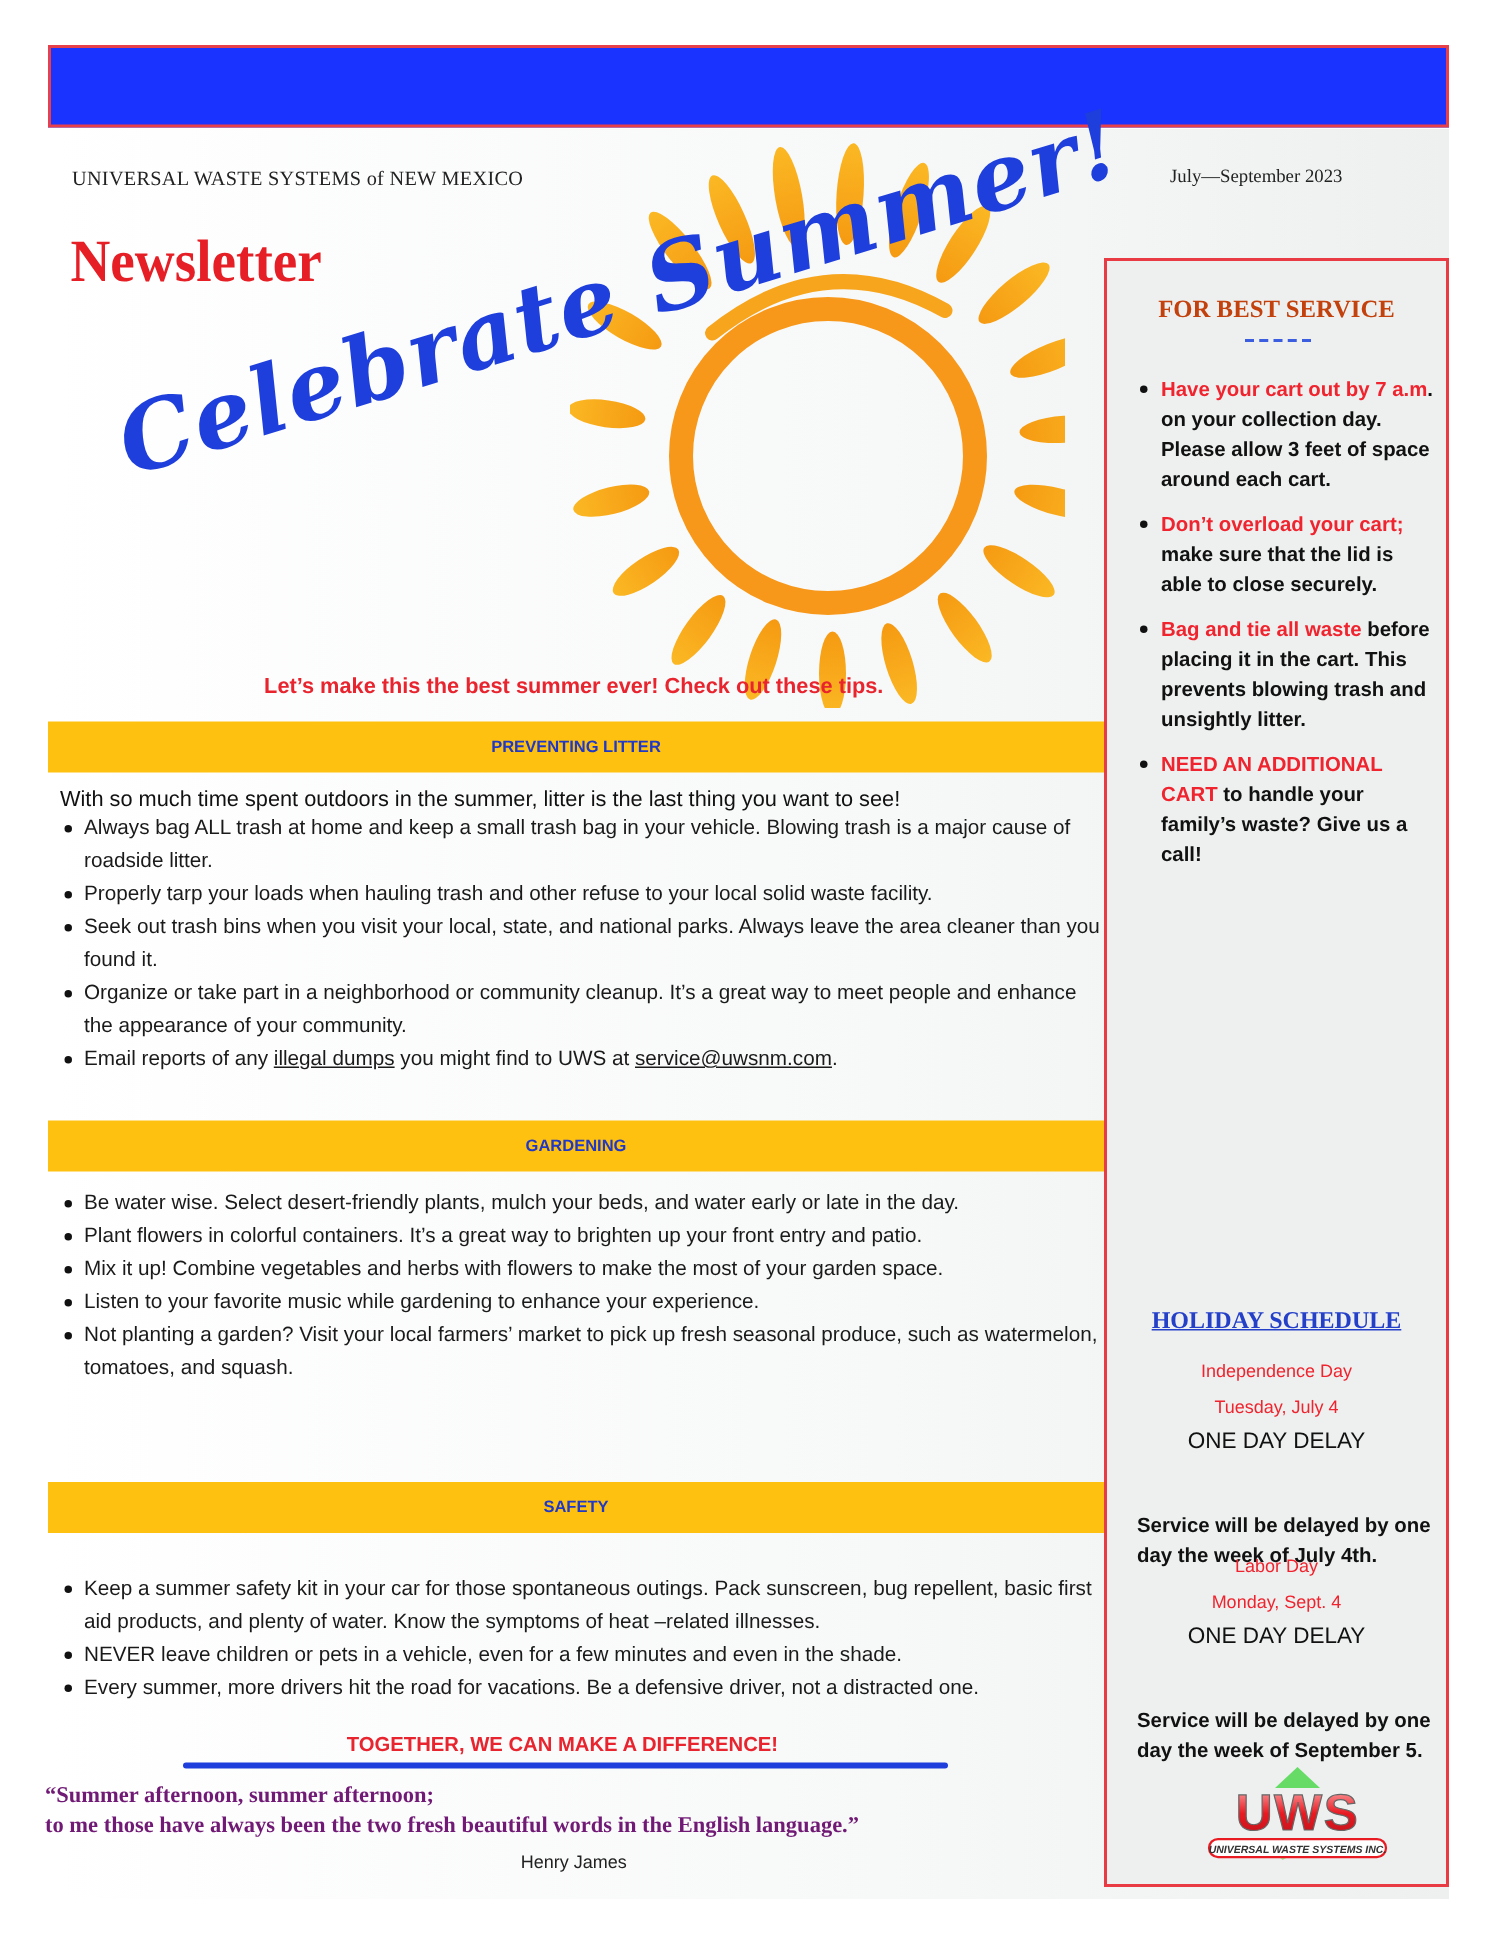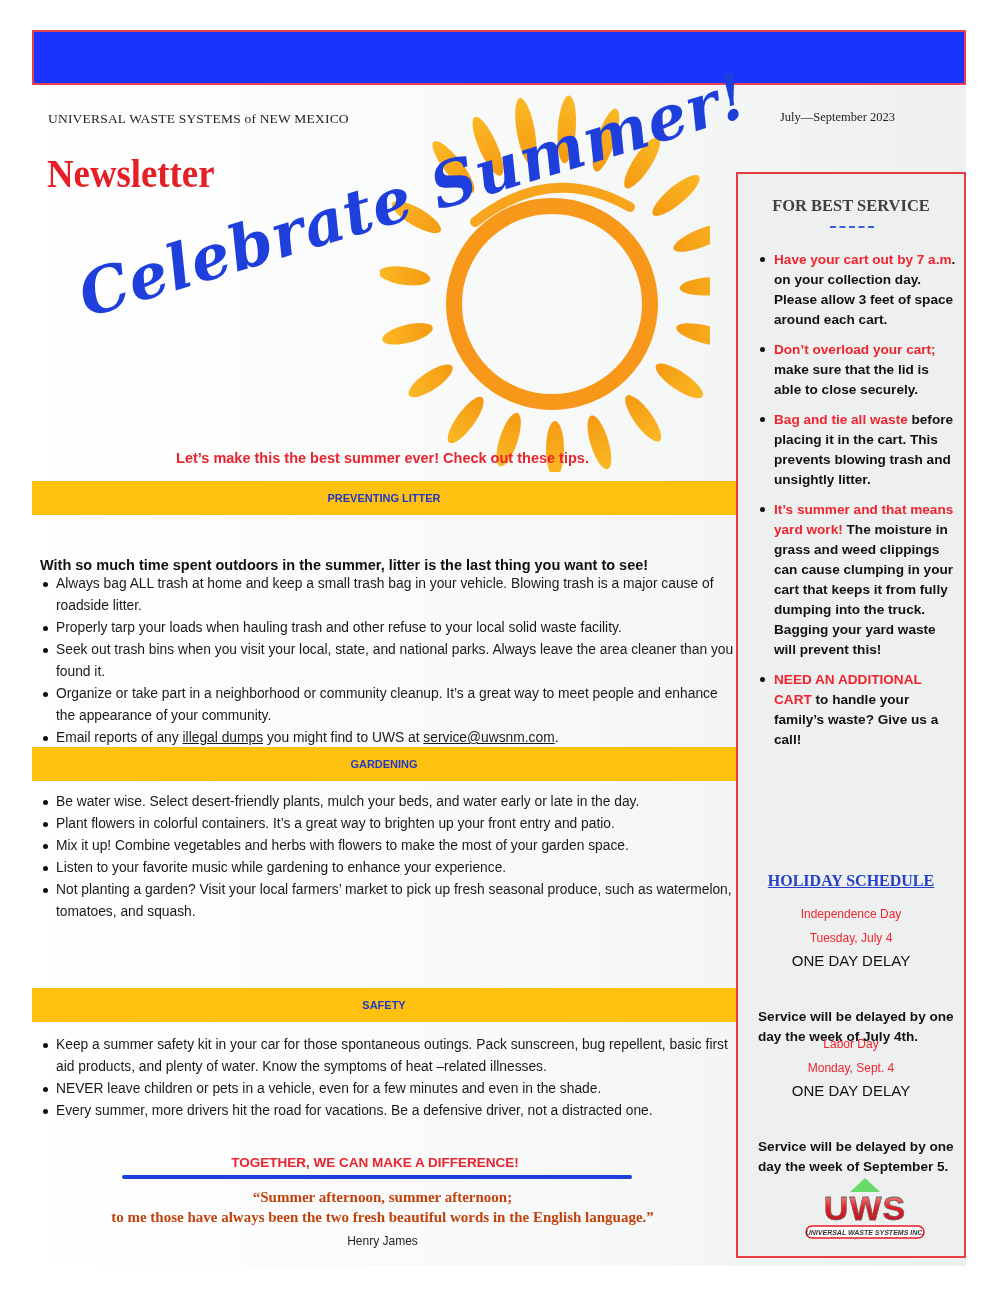--- a/index.html
+++ b/index.html
@@ -39,56 +39,56 @@
     font-weight: bold; font-size: 14.5px; color: #e8242f;
   }
 
   .main { position: absolute; left: 32px; width: 704px; }
   .section-bar {
     width: 704px; height: 34px; background: #ffc110;
     text-align: center; line-height: 34px;
     font-weight: bold; font-size: 11px; color: #1f38c8;
   }
   .lead {
-    font-weight: bold; font-size: 14.5px; color: #111; padding: 10px 0 0 8px; margin-top: 32px;
+    font-weight: normal; font-size: 14.5px; color: #111; padding: 10px 0 0 8px;
   }
   ul.tips { list-style: none; padding-left: 10px; }
   ul.tips li {
     position: relative; padding-left: 14px; font-size: 13.8px; line-height: 22px; color: #1a1a1a;
   }
   ul.tips li::before {
     content: ""; position: absolute; left: 1px; top: 9px; width: 5px; height: 5px; border-radius: 50%; background: #111;
   }
   .u { text-decoration: underline; }
 
   #sec-litter { top: 481px; }
   #sec-garden { top: 747px; }
   #sec-safety { top: 988px; }
 
   .together {
     position: absolute; left: 120px; width: 510px; top: 1155px; text-align: center;
     font-weight: bold; font-size: 13.5px; color: #e8242f;
   }
   .blue-rule { position: absolute; left: 122px; top: 1175px; width: 510px; height: 4px; background: #1e3fdc; border-radius: 2px; }
   .quote {
-    position: absolute; left: 30px; width: 705px; top: 1187px; text-align: center;
-    font-family: "Liberation Serif", serif; font-weight: bold; font-size: 15px; line-height: 20px; color: #c2410c;
+    position: absolute; left: 30px; width: 705px; top: 1187px; text-align: left;
+    font-family: "Liberation Serif", serif; font-weight: bold; font-size: 15px; line-height: 20px; color: #701a75;
   }
   .quote-author {
     position: absolute; left: 30px; width: 705px; top: 1234px; text-align: center;
     font-size: 12px; color: #222;
   }
 
   .sidebar {
     position: absolute; left: 736px; top: 172px; width: 230px; height: 1086px;
     background: #eef0f0; border: 2px solid #e93b44;
   }
   .sb-title {
     position: absolute; left: 0; width: 226px; top: 22px; text-align: center;
-    font-family: "Liberation Serif", serif; font-weight: bold; font-size: 16.5px; color: #404040;
+    font-family: "Liberation Serif", serif; font-weight: bold; font-size: 16.5px; color: #c2410c;
   }
   .sb-dash { position: absolute; left: 92px; top: 52px; width: 44px; height: 2px; border-top: 2px dashed #3b5de0; }
   ul.sb-list { position: absolute; left: 20px; top: 76px; width: 200px; list-style: none; }
   ul.sb-list li {
     position: relative; padding-left: 16px; font-weight: bold; font-size: 13.6px; line-height: 20px; color: #111; margin-bottom: 10px;
   }
   ul.sb-list li::before { content: ""; position: absolute; left: 2px; top: 7px; width: 5px; height: 5px; border-radius: 50%; background: #111; }
   .red { color: #f0242e; }
 
   .holiday-title {
@@ -170,21 +170,21 @@
     <li>Be water wise.  Select desert-friendly plants, mulch your beds, and water early or late in the day.</li>
     <li>Plant flowers in colorful containers.  It’s a great way to brighten up your front entry and patio.</li>
     <li>Mix it up! Combine vegetables and herbs with flowers to make the most of your garden space.</li>
     <li>Listen to your favorite music while gardening to enhance your experience.</li>
     <li>Not planting a garden? Visit your local farmers’ market to pick up fresh seasonal produce, such as watermelon, tomatoes, and squash.</li>
   </ul>
 </div>
 
 <div class="main" id="sec-safety">
   <div class="section-bar">SAFETY</div>
-  <ul class="tips" style="padding-top:12px">
+  <ul class="tips" style="padding-top:26px">
     <li>Keep a summer safety kit in your car for those spontaneous outings. Pack sunscreen, bug repellent, basic first aid products, and plenty of water.  Know the symptoms of heat –related illnesses.</li>
     <li>NEVER leave children or pets in a vehicle, even for a few minutes and even in the shade.</li>
     <li>Every summer, more drivers hit the road for vacations. Be a defensive driver, not a distracted one.</li>
   </ul>
 </div>
 
 <div class="together">TOGETHER, WE CAN MAKE A DIFFERENCE!</div>
 <div class="blue-rule"></div>
 <div class="quote">
   <div>“Summer afternoon, summer afternoon;</div>
@@ -192,21 +192,20 @@
 </div>
 <div class="quote-author">Henry James</div>
 
 <div class="sidebar">
   <div class="sb-title">FOR BEST SERVICE</div>
   <div class="sb-dash"></div>
   <ul class="sb-list">
     <li><span class="red">Have your cart out by 7 a.m</span><span>. on your collection day. Please allow 3 feet of space around each cart.</span></li>
     <li><span class="red">Don’t overload your cart;</span><span> make sure that the lid is able to close securely.</span></li>
     <li><span class="red">Bag and tie all waste</span><span> before placing it in the cart. This prevents blowing trash and unsightly litter.</span></li>
-    <li><span class="red">It’s summer and that means yard work!</span><span> The moisture in grass and weed clippings can cause clumping in your cart that keeps it from fully dumping into the truck.  Bagging your yard waste will prevent this!</span></li>
     <li><span class="red">NEED AN ADDITIONAL CART</span><span> to handle your family’s waste? Give us a call!</span></li>
   </ul>
 
   <div class="holiday-title">HOLIDAY SCHEDULE</div>
 
   <div class="hol" id="hol-0">
     <div class="hol-name">Independence Day</div>
     <div class="hol-date">Tuesday,  July 4</div>
     <div class="hol-delay">ONE DAY DELAY</div>
     <div class="hol-desc">Service will be delayed by one day the week of July 4th.</div>

